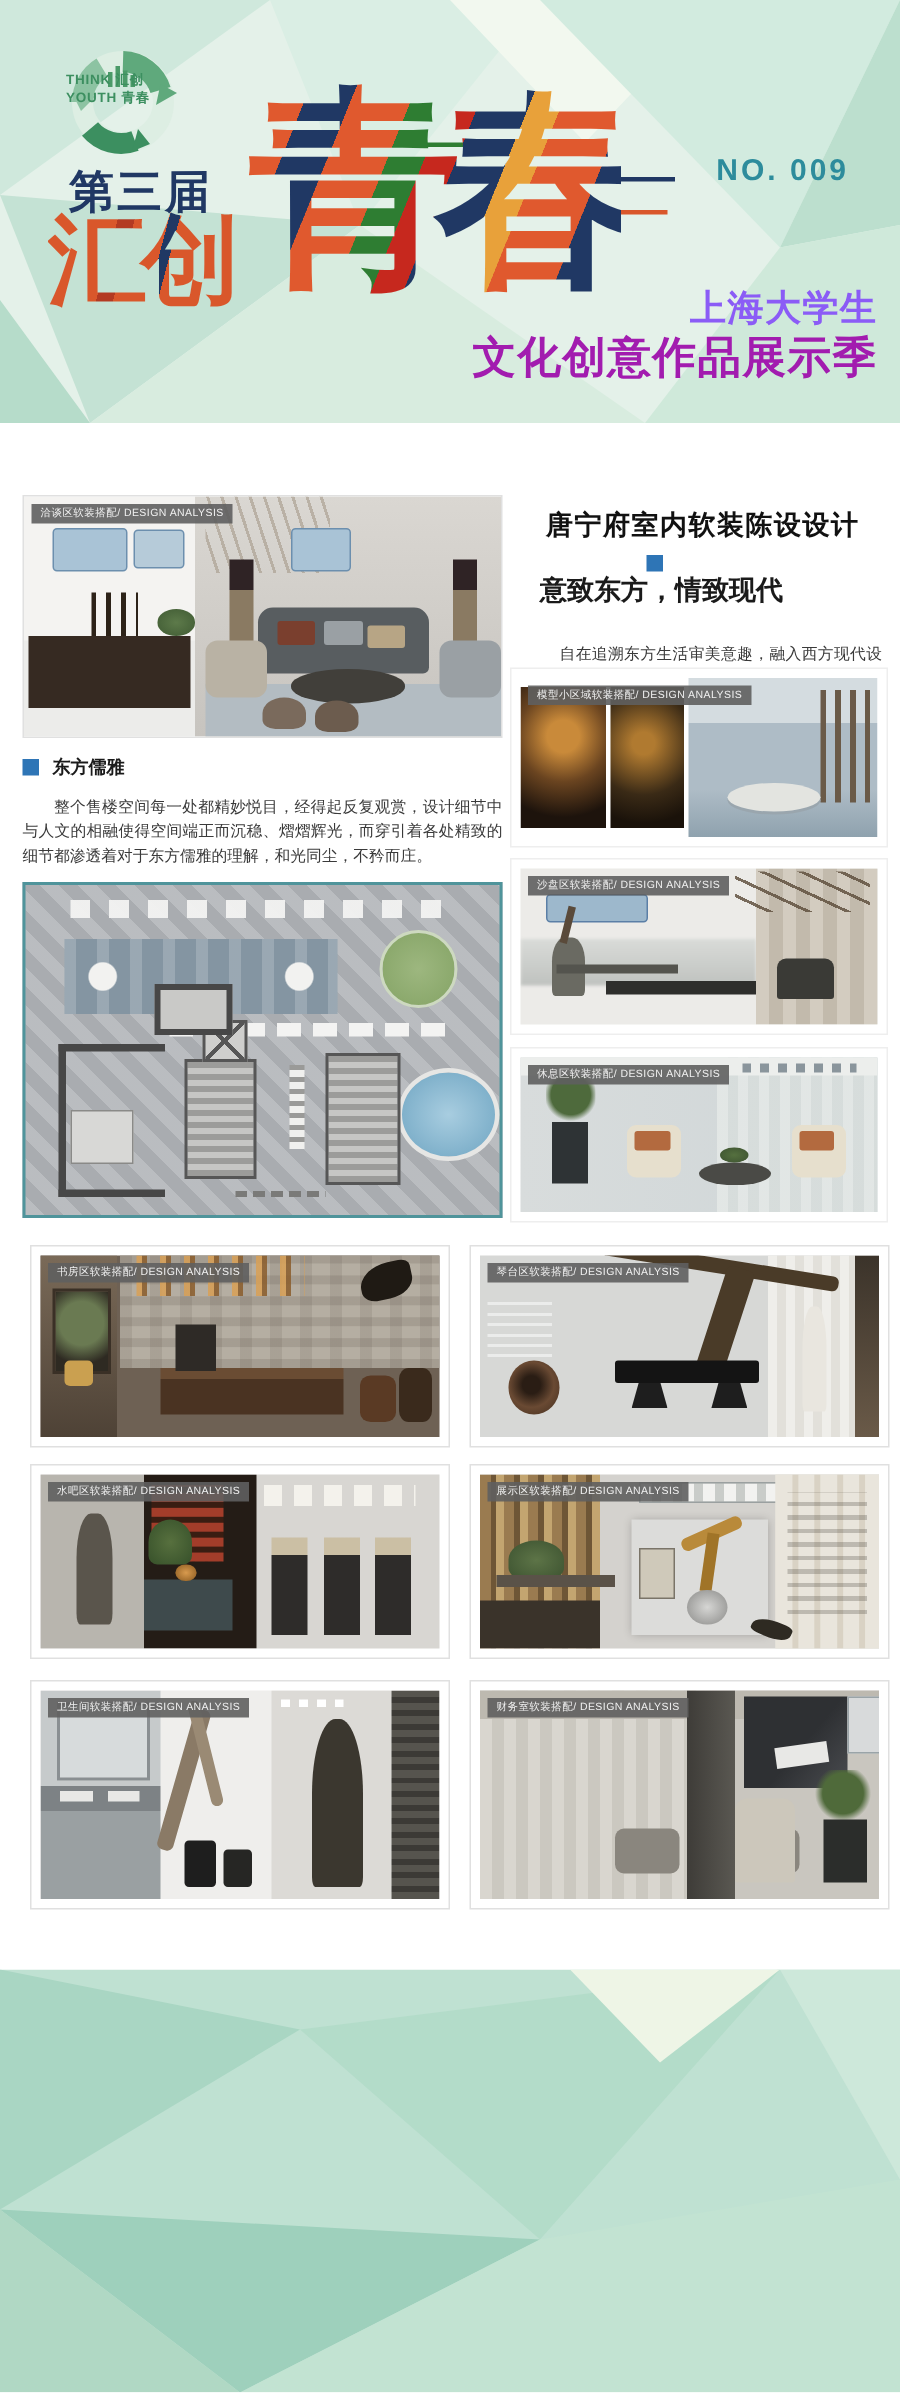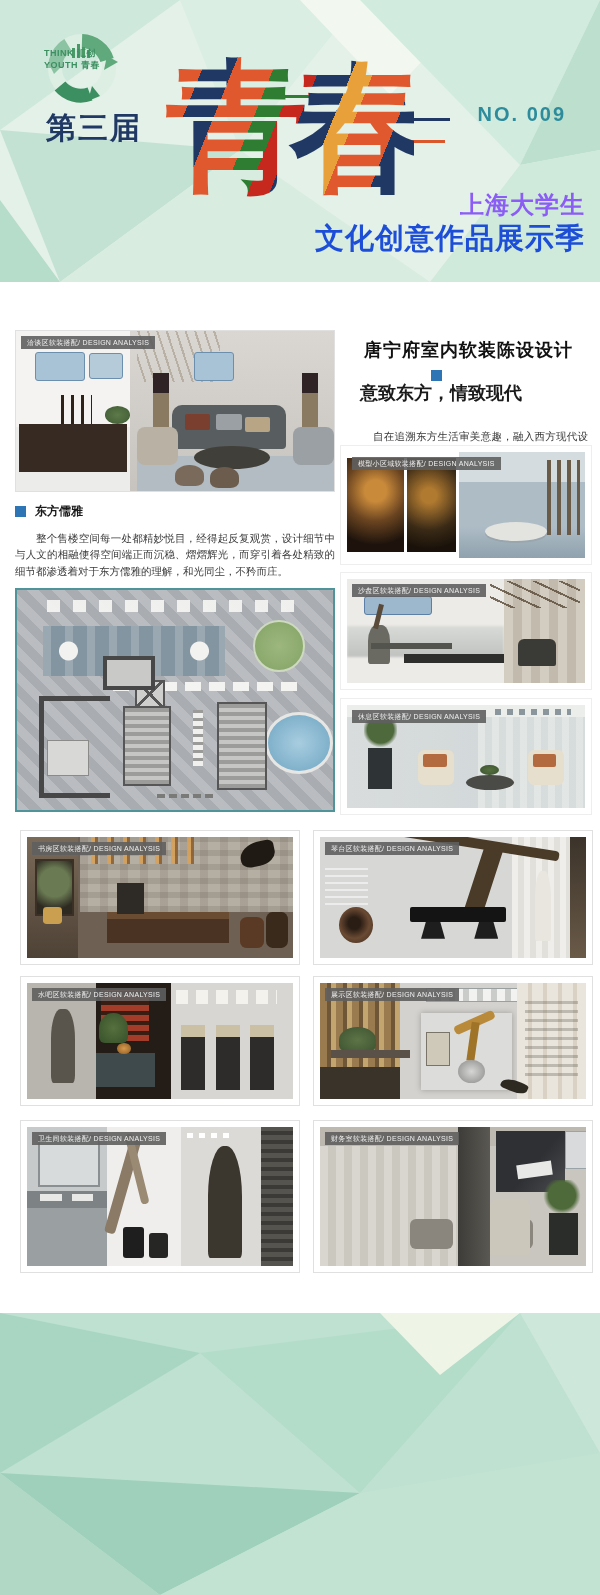--- a/index.html
+++ b/index.html
@@ -14,21 +14,21 @@
   .brand-hc{position:absolute;left:32px;top:140px;font-size:66px;font-weight:bold;letter-spacing:-4px;line-height:1;
     background:linear-gradient(105deg,#d9572b 0 34%,#b33a22 34% 42%,#d9572b 42% 58%,#203864 58% 63%,#d9572b 63% 100%);
     -webkit-background-clip:text;background-clip:text;color:transparent;}
   .brand-qc{position:absolute;left:166px;top:52px;font-size:142px;font-weight:bold;letter-spacing:-18px;line-height:1.05;
     background:linear-gradient(112deg,#e0592e 0 14%,#203864 14% 24%,#e0592e 24% 37%,#2e7d32 37% 45%,#c6281e 45% 52%,#203864 52% 63%,#e8a13a 63% 70%,#e0592e 70% 84%,#203864 84% 100%);
     -webkit-background-clip:text;background-clip:text;color:transparent;}
   .deco-line{position:absolute;height:3px;}
   .cat-band{position:absolute;left:388px;top:156px;width:212px;height:31px;background:#3c89ae;color:#fff;
     font-size:20px;font-weight:bold;display:flex;align-items:center;justify-content:center;letter-spacing:1px;}
   .sub1{position:absolute;right:15px;top:189px;color:#8b5cf6;font-size:24px;font-weight:bold;letter-spacing:1px;}
-  .sub2{position:absolute;right:15px;top:219px;color:#1d4ed8;font-size:29px;font-weight:bold;letter-spacing:1px;}
+  .sub2{position:absolute;right:15px;top:219px;color:#a21caf;font-size:29px;font-weight:bold;letter-spacing:1px;}
   .school-bar{position:absolute;left:0;top:278px;width:600px;height:34px;background:#1e7a46;color:#16402a;
     font-size:21px;font-weight:bold;display:flex;align-items:center;justify-content:center;letter-spacing:2px;}
   
   .logo{position:absolute;left:34px;top:26px;width:104px;height:88px;}
   .logo-text{position:absolute;left:44px;top:48px;color:#3c8f60;font-size:9px;font-weight:bold;line-height:1.3;letter-spacing:.5px;white-space:nowrap;}
   
   .proj-title{position:absolute;left:345px;top:338px;width:247px;text-align:center;color:#111;font-size:18px;font-weight:bold;letter-spacing:1px;}
   .h-bullet{display:flex;align-items:center;color:#1a1a1a;font-weight:bold;}
   .sq{display:inline-block;width:11px;height:11px;background:#2e75b6;margin-right:9px;flex:0 0 auto;}
   .concept-h{position:absolute;left:360px;top:370px;font-size:18px;flex-direction:column;}
@@ -89,20 +89,21 @@
     <rect x="48" y="21" width="3" height="11" fill="#4a9a68"></rect>
     <rect x="53" y="24" width="3" height="8" fill="#4a9a68"></rect>
   </svg>
   <div class="logo-text">
     <div>THINK 汇创</div>
     <div>YOUTH 青春</div>
   </div>
 
   <div class="issue-no">NO. 009</div>
   <div class="edition">第三届</div>
+  <div class="brand-hc">汇创</div>
   <div class="deco-line" style="left:250px;top:95px;width:90px;background:#2e7d32;"></div>
   <div class="deco-line" style="left:330px;top:118px;width:120px;background:#203864;"></div>
   <div class="deco-line" style="left:355px;top:140px;width:90px;background:#d9572b;"></div>
   <div class="brand-qc">青春</div>
   <div class="sub1">上海大学生</div>
   <div class="sub2">文化创意作品展示季</div>
 
   <div class="tile" style="left:15px;top:330px;width:320px;height:162px;">
     <div class="inner">
       <div class="blk" style="left:36%;top:0;width:64%;height:100%;background:linear-gradient(#dad7d2,#c7c4bf);"></div>

